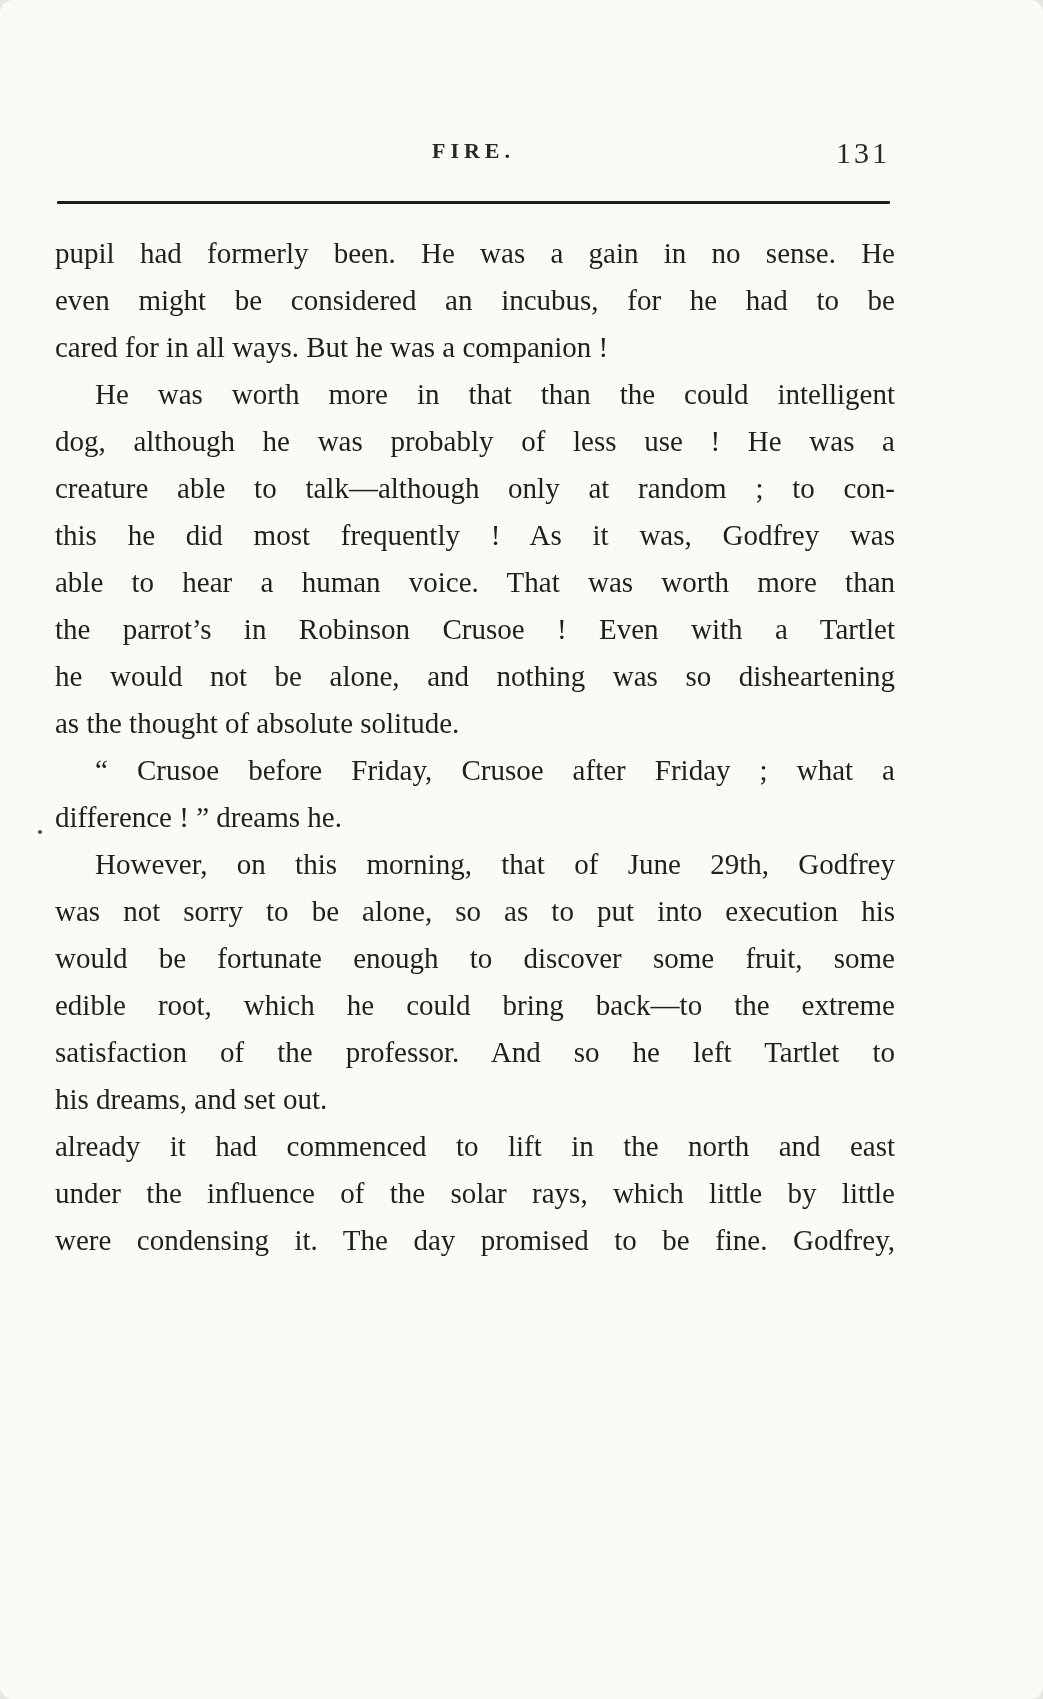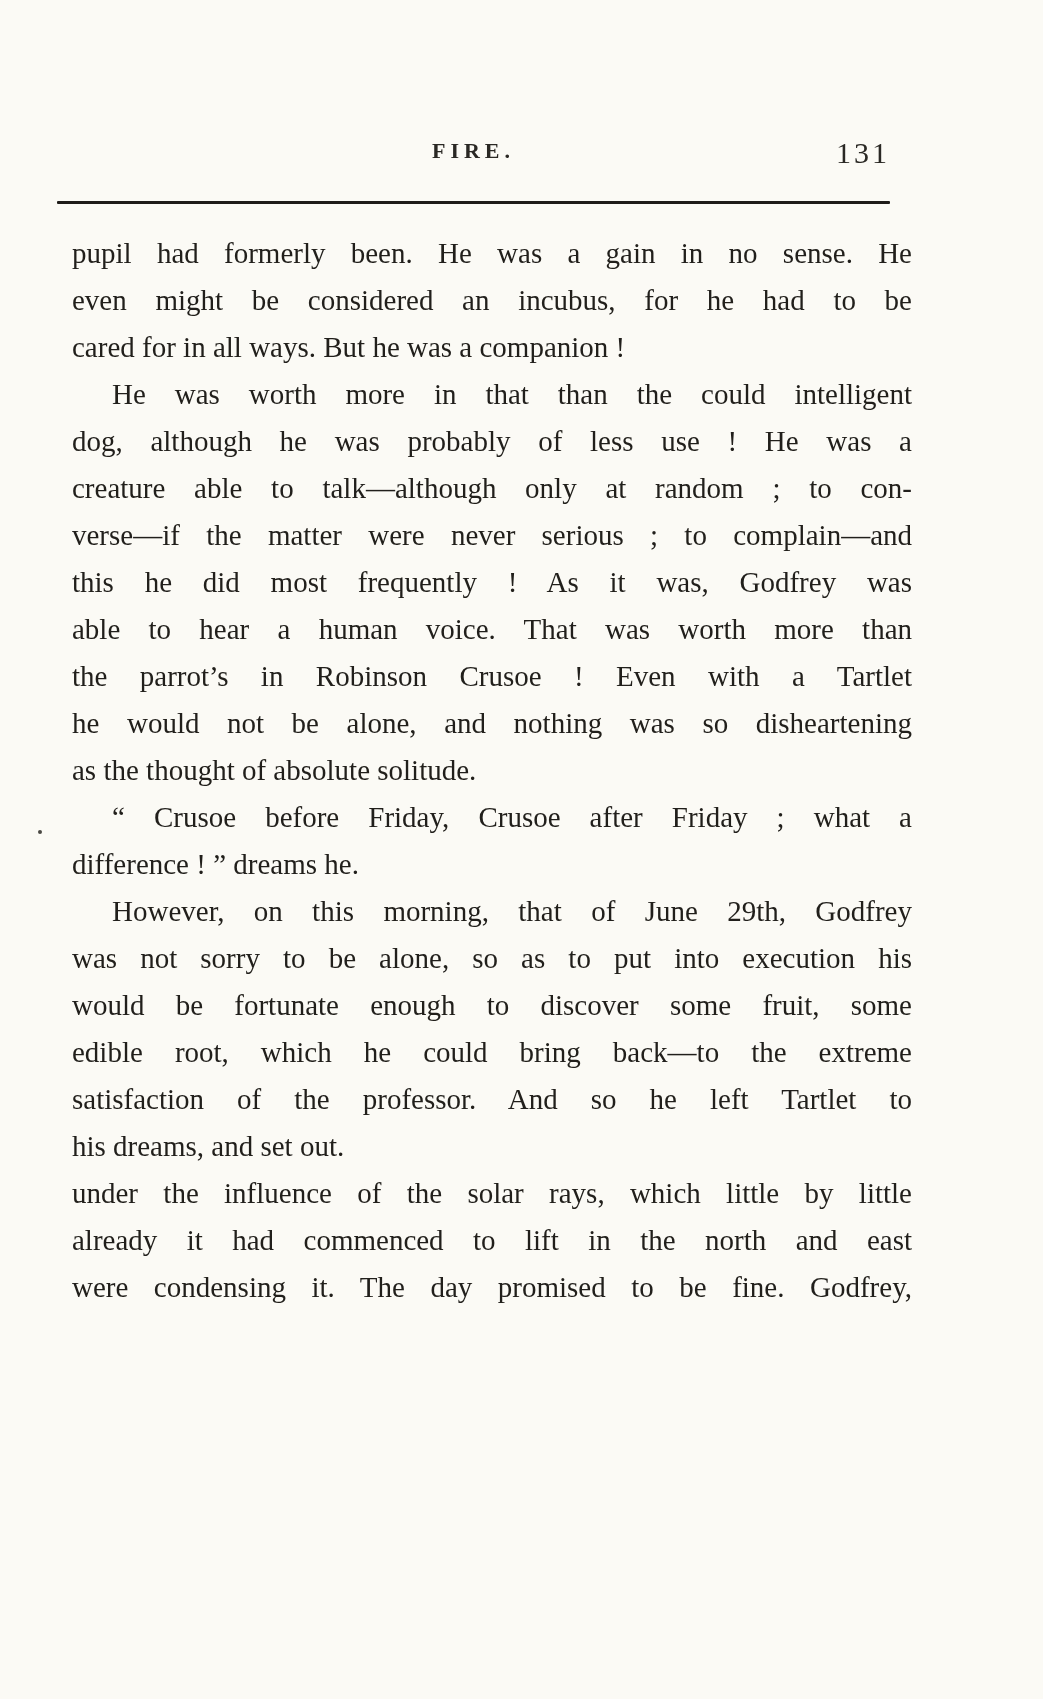--- a/index.html
+++ b/index.html
@@ -9,20 +9,21 @@
   }
   .page {
     position: relative;
     width: 1043px;
     height: 1699px;
     margin: 0 auto;
     background: #fbfaf5;
     color: #211f1b;
     font-family: "Liberation Serif", "DejaVu Serif", serif;
     overflow: hidden;
+    border-radius: 13px;
   }
   
   .running-header {
     position: absolute;
     top: 138px;
     left: 57px;
     width: 833px;
     height: 40px;
   }
   .header-title {
@@ -49,21 +50,21 @@
     left: 57px;
     width: 833px;
     height: 3px;
     background: #1e1c19;
     border-radius: 1px;
   }
   
   .text-block {
     position: absolute;
     top: 230px;
-    left: 72px;
+    left: 55px;
     width: 840px;
     font-size: 29px;
     line-height: 47px;
   }
   .paragraph { margin: 0; }
   .line {
     text-align: justify;
     text-align-last: left;
     white-space: nowrap;
     overflow: visible;
@@ -101,39 +102,38 @@
   <div class="text-block">
       <div class="paragraph">
         <div class="line just">pupil had formerly been.  He was a gain in no sense.  He</div>
         <div class="line just">even might be considered an incubus, for he had to be</div>
         <div class="line">cared for in all ways.  But he was a companion !</div>
       </div>
       <div class="paragraph">
         <div class="line indent just">He was worth more in that than the could intelligent</div>
         <div class="line just">dog, although he was probably of less use !  He was a</div>
         <div class="line just">creature able to talk—although only at random ; to con-</div>
-        <div class="line just">verse—if the matter were never serious ; to complain—and</div>
         <div class="line just">this he did most frequently !  As it was, Godfrey was</div>
         <div class="line just">able to hear a human voice.  That was worth more than</div>
         <div class="line just">the parrot’s in Robinson Crusoe !  Even with a Tartlet</div>
         <div class="line just">he would not be alone, and nothing was so disheartening</div>
         <div class="line">as the thought of absolute solitude.</div>
       </div>
       <div class="paragraph">
         <div class="line indent just">“ Crusoe before Friday, Crusoe after Friday ; what a</div>
         <div class="line">difference ! ” dreams he.</div>
       </div>
       <div class="paragraph">
         <div class="line indent just">However, on this morning, that of June 29th, Godfrey</div>
         <div class="line just">was not sorry to be alone, so as to put into execution his</div>
         <div class="line just">would be fortunate enough to discover some fruit, some</div>
         <div class="line just">edible root, which he could bring back—to the extreme</div>
         <div class="line just">satisfaction of the professor.  And so he left Tartlet to</div>
         <div class="line">his dreams, and set out.</div>
       </div>
       <div class="paragraph">
+        <div class="line just">already it had commenced to lift in the north and east</div>
         <div class="line just">under the influence of the solar rays, which little by little</div>
-        <div class="line just">already it had commenced to lift in the north and east</div>
         <div class="line just">were condensing it.  The day promised to be fine.  Godfrey,</div>
       </div>
     </div>
 
 </div>
 
 </body></html>

